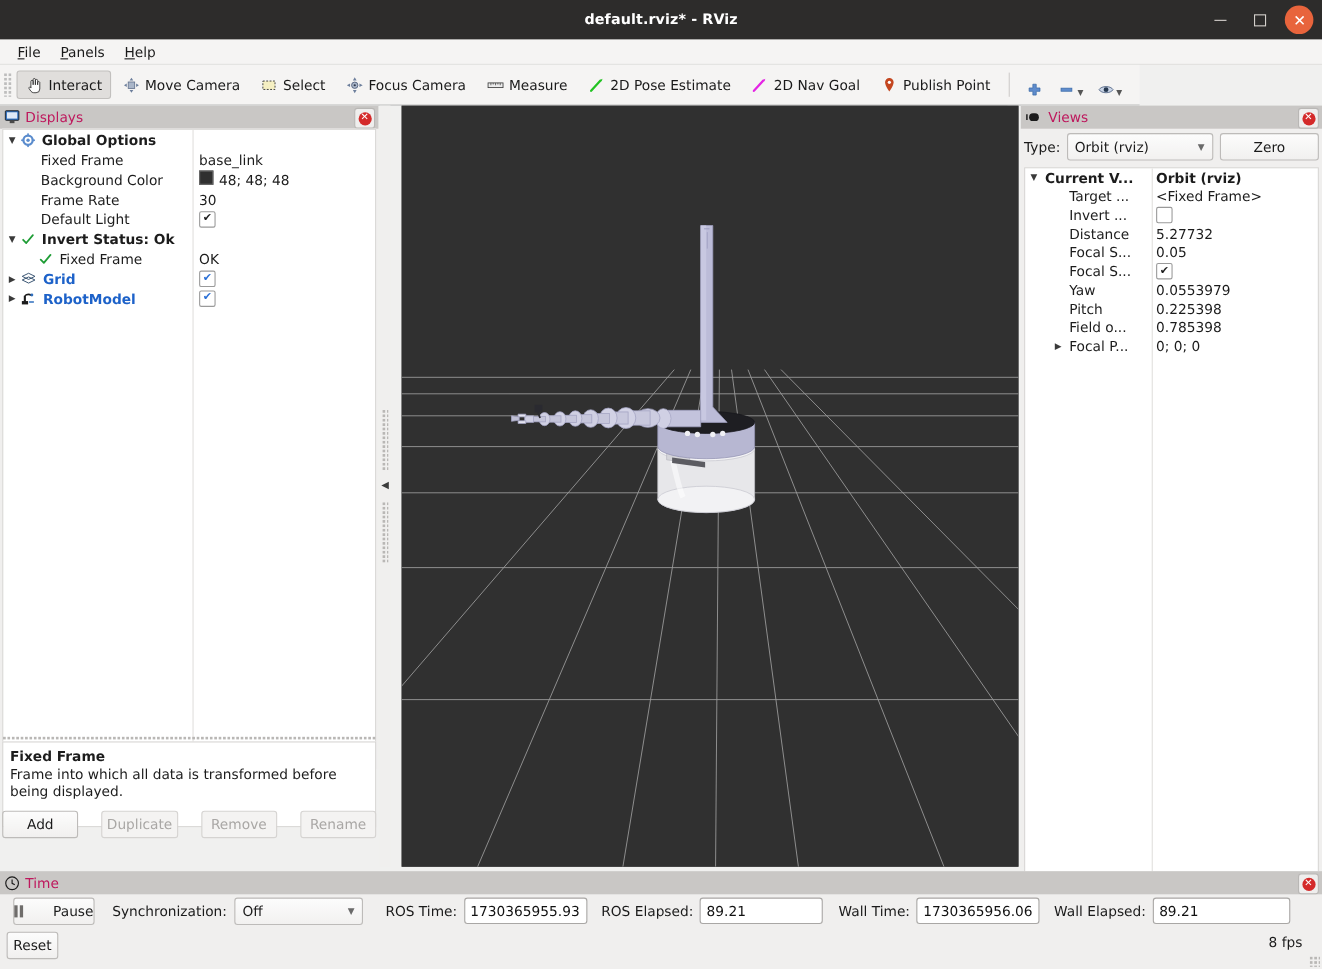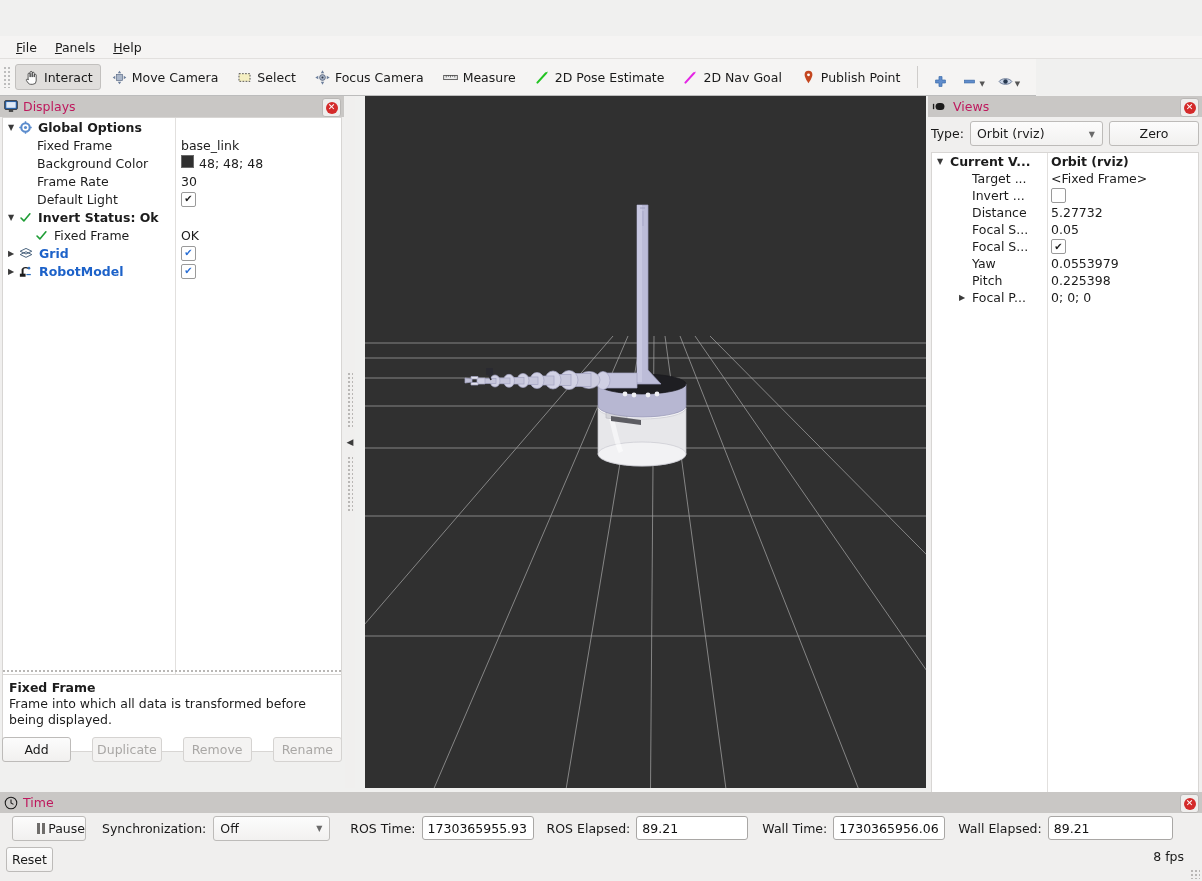--- a/index.html
+++ b/index.html
@@ -235,36 +235,52 @@
   }
   #reset-btn {
     position: absolute; left: 6px; top: 55px; width: 47px; height: 25px;
   }
   #fps {
     position: absolute; right: 18px; top: 57px; font-size: 12.5px; color: #1a1a1a;
   }
   .pausebtn {
     width: 74px; height: 25px; border: 1px solid #bdbbb9; border-radius: 3px;
     background: linear-gradient(#fcfcfc, #f1f0ef);
-    display: flex; align-items: center; justify-content: flex-end; gap: 3px;
+    display: flex; align-items: center; justify-content: space-between; gap: 3px;
     font-size: 12.5px; box-sizing: border-box;
   }
   .pauseglyph { display:flex; gap:2px; }
   .pauseglyph i { display:block; width:3px; height:11px; background:#6f6d6b; }
   .resizegrip {
     position: absolute; right: 2px; bottom: 2px; width: 10px; height: 10px;
     background-image: radial-gradient(#b9b7b5 42%, transparent 43%);
     background-size: 4px 4px;
   }
 </style>
 </head>
 <body>
 
 <div id="app">
 
+  <div class="titlebar">
+    <div class="title">default.rviz* - RViz</div>
+    <div class="winbtns">
+      <div class="winbtn">
+          <span class="mindash"></span>
+        </div>
+      <div class="winbtn">
+          <span class="maxsq"></span>
+        </div>
+      <div class="winbtn close">
+        <svg width="9" height="9" viewBox="0 0 10 10">
+            <path d="M1 1 L9 9 M9 1 L1 9" stroke="#ffffff" stroke-width="1.6" fill="none"></path>
+          </svg>
+      </div>
+    </div>
+  </div>
 
   <div class="menubar">
     <div class="menuitem"><span class="acc">F</span>ile</div>
     <div class="menuitem"><span class="acc">P</span>anels</div>
     <div class="menuitem"><span class="acc">H</span>elp</div>
   </div>
 
   <div class="toolbar">
     <div class="tb-handle"></div>
 
@@ -687,20 +703,29 @@
               <div class="vcol-a" style="padding-left: 22px;">
                 <span class="expander"></span>
                 <span class="titem-label">Pitch</span>
               </div>
               <div class="vcol-b">
                 <span>0.225398</span>
               </div>
             </div>
             <div class="vrow">
               <div class="vcol-a" style="padding-left: 22px;">
+                <span class="expander"></span>
+                <span class="titem-label">Field o...</span>
+              </div>
+              <div class="vcol-b">
+                <span>0.785398</span>
+              </div>
+            </div>
+            <div class="vrow">
+              <div class="vcol-a" style="padding-left: 22px;">
                 <span class="expander">▶</span>
                 <span class="titem-label">Focal P...</span>
               </div>
               <div class="vcol-b">
                 <span>0; 0; 0</span>
               </div>
             </div>
           </div>
       </div>
     </div>

